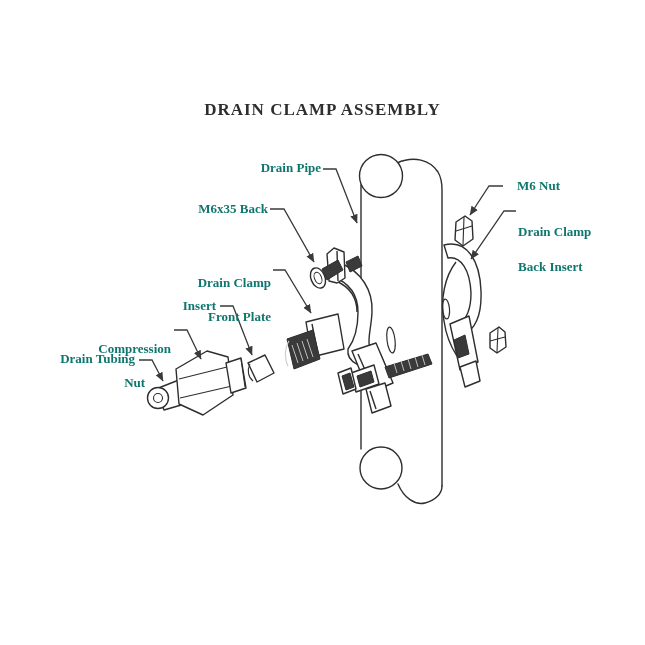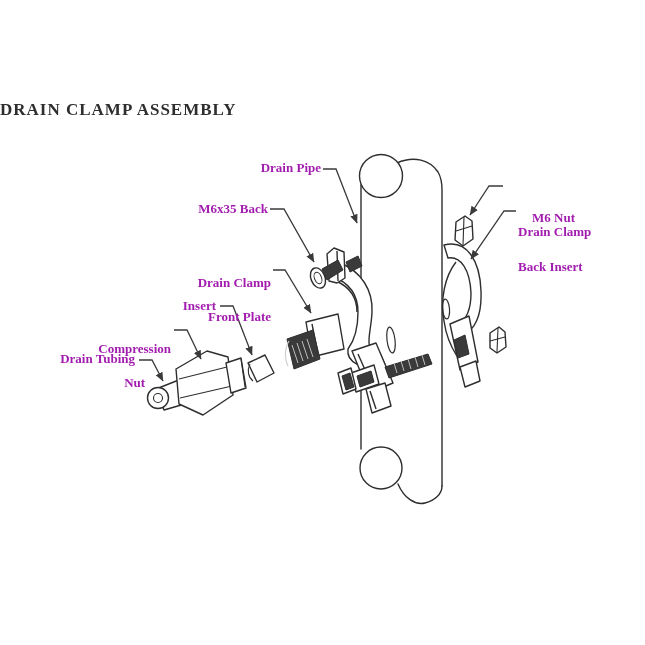--- a/index.html
+++ b/index.html
@@ -1,27 +1,27 @@
 <!DOCTYPE html>
 <html><head>
 <meta charset="utf-8">
 <style>
   html,body { margin:0; padding:0; background:#ffffff; }
   .stage {
     position:relative; width:645px; height:645px; background:#ffffff;
     font-family:"Liberation Serif", serif; overflow:hidden;
   }
   .title {
-    position:absolute; top:100px; left:0; right:0; text-align:left;
+    position:absolute; top:100px; left:0; right:0; text-align:center;
     font-size:17px; font-weight:bold; letter-spacing:1px; color:#2e2e2e;
     font-family:"Liberation Serif", serif;
   }
   svg.art { position:absolute; top:0; left:0; }
   .lbl {
-    position:absolute; font-size:13px; font-weight:bold; color:#a21caf;
+    position:absolute; font-size:13px; font-weight:bold; color:#0f766e;
     line-height:14px; white-space:nowrap;
   }
   .lbl.r { text-align:right; }
   .lbl span { display:block;margin-top:20px; }
 </style>
 </head>
 <body>
 
 <div class="stage">
 
@@ -134,21 +134,21 @@
       <polyline points="220,306 233,306 252,355" marker-end="url(#arr)"></polyline>
       <polyline points="174,330 187,330 201,359" marker-end="url(#arr)"></polyline>
       <polyline points="139,360 152,360 163,381" marker-end="url(#arr)"></polyline>
     </g>
   </svg>
 
   <div class="lbl r" style="top:161px; right:324px;">Drain Pipe</div>
 
   <div class="lbl r" style="top:202px; right:377px;">M6x35 Back</div>
 
-  <div class="lbl" style="top:179px; left:532px;margin-top:32px;">M6 Nut</div>
+  <div class="lbl" style="top:179px; left:517px;">M6 Nut</div>
 
   <div class="lbl" style="top:204px; left:518px; line-height:15px;">
     <span>Drain Clamp</span>
     <span>Back Insert</span>
   </div>
 
   <div class="lbl r" style="top:256px; right:374px;">
     <span>Drain Clamp</span>
     <span>Front Plate</span>
   </div>

